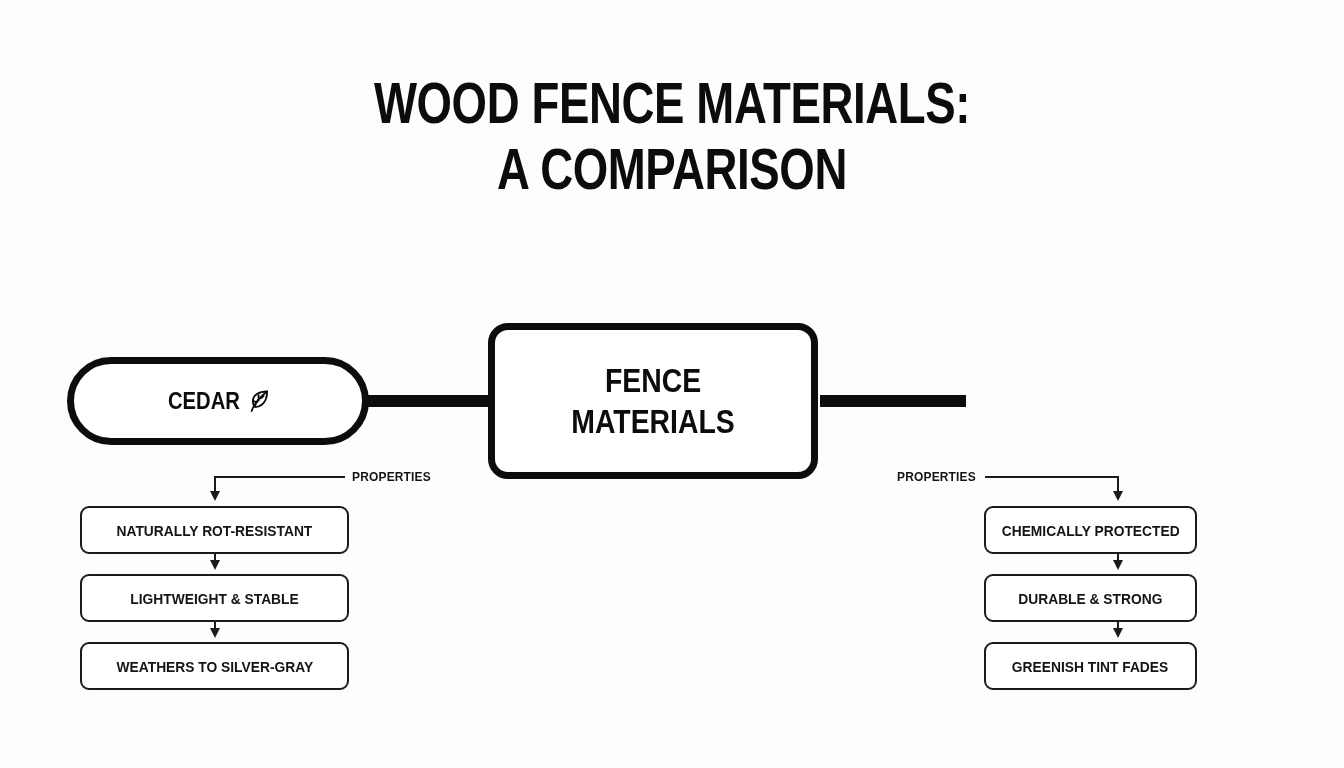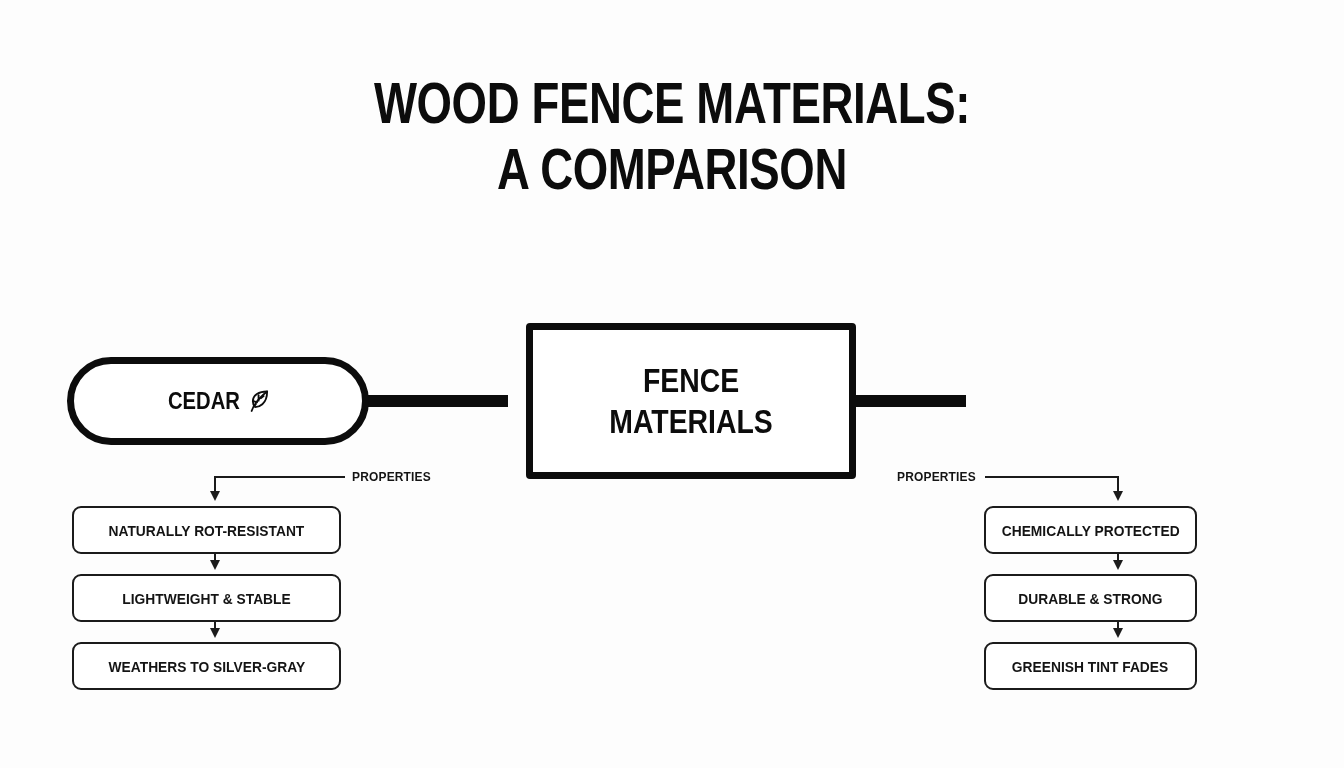--- a/index.html
+++ b/index.html
@@ -41,27 +41,27 @@
     letter-spacing: -0.5px;
     color: #0c0c0c;
     transform: scaleX(0.80);
     transform-origin: center center;
     white-space: nowrap;
   }
 
   
   .center-node {
     position: absolute;
-    left: 526px;
+    left: 488px;
     top: 299px;
     width: 330px;
     height: 156px;
     box-sizing: border-box;
     border: 7px solid #0c0c0c;
-    border-radius: 4px;
+    border-radius: 20px;
     background: #ffffff;
     display: flex;
     align-items: center;
     justify-content: center;
     z-index: 4;
   }
   .center-label {
     font-weight: bold;
     font-size: 33px;
     line-height: 41px;
@@ -121,21 +121,21 @@
     height: 48px;
     box-sizing: border-box;
     border: 2px solid #1b1b1b;
     border-radius: 9px;
     background: #ffffff;
     display: flex;
     align-items: center;
     justify-content: center;
     z-index: 3;
   }
-  .col-left  .prop-box { left: 72px;  width: 269px; }
+  .col-left  .prop-box { left: 80px;  width: 269px; }
   .col-right .prop-box { left: 984px; width: 213px; }
 
   .prop-text {
     font-weight: bold;
     font-size: 15px;
     color: #141414;
     transform: scaleX(0.92);
     white-space: nowrap;
   }
 

